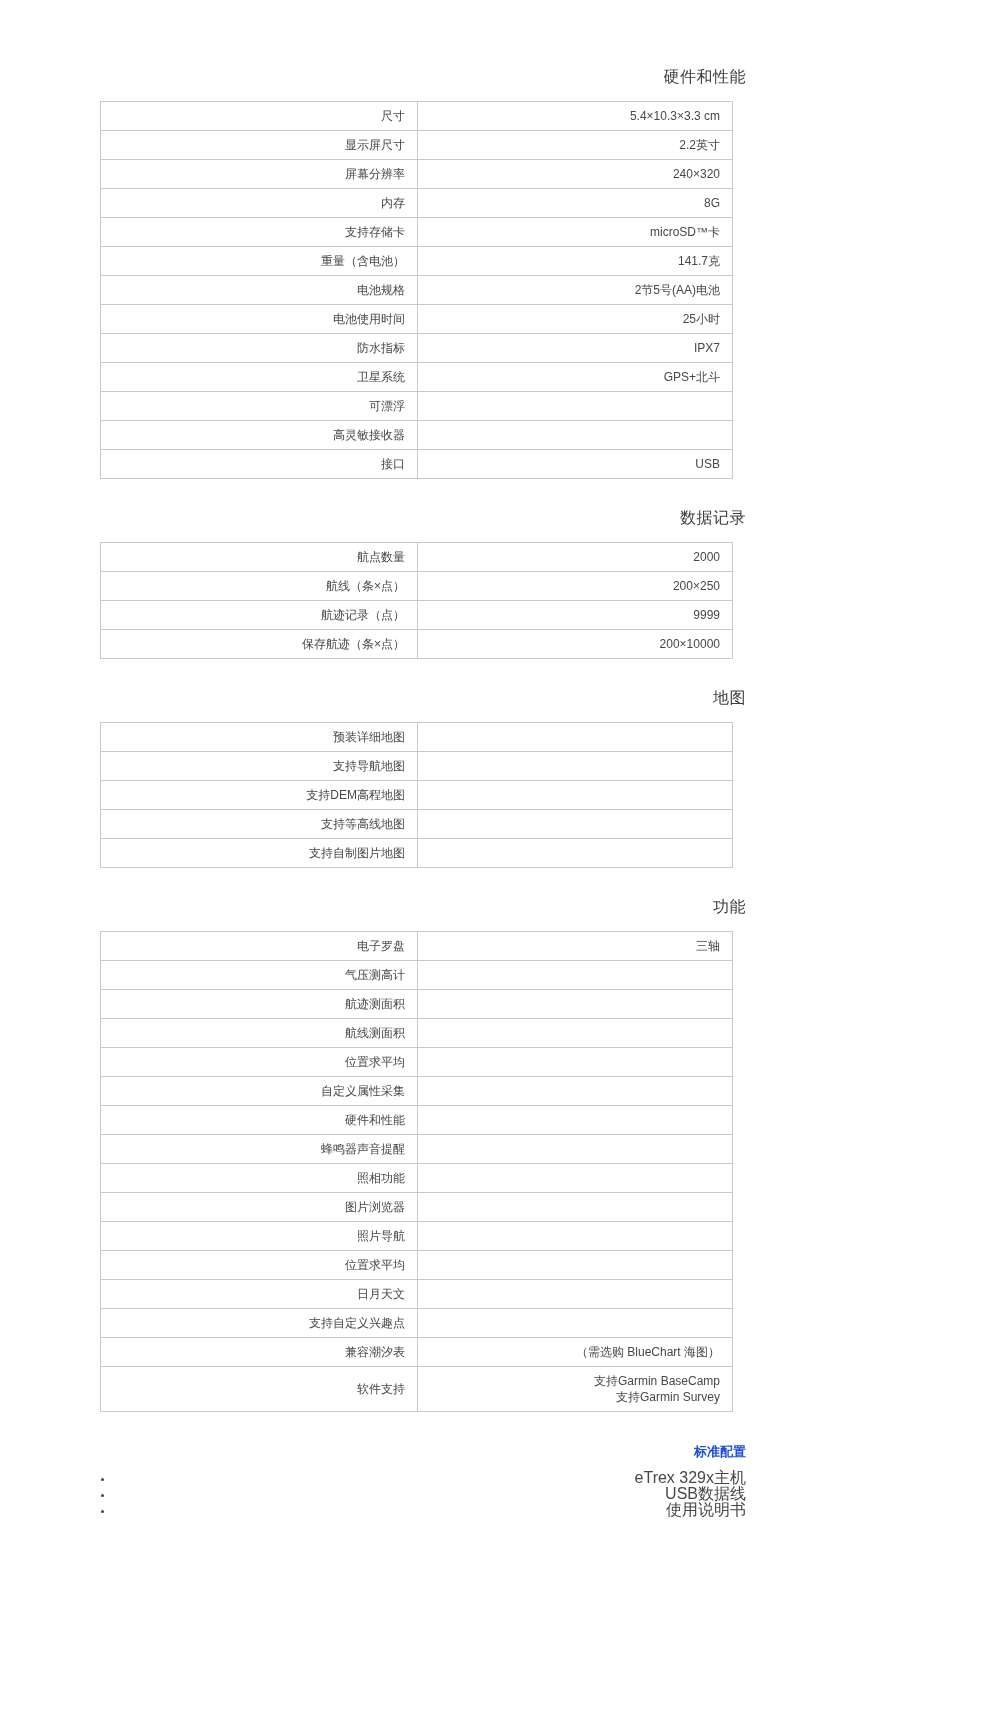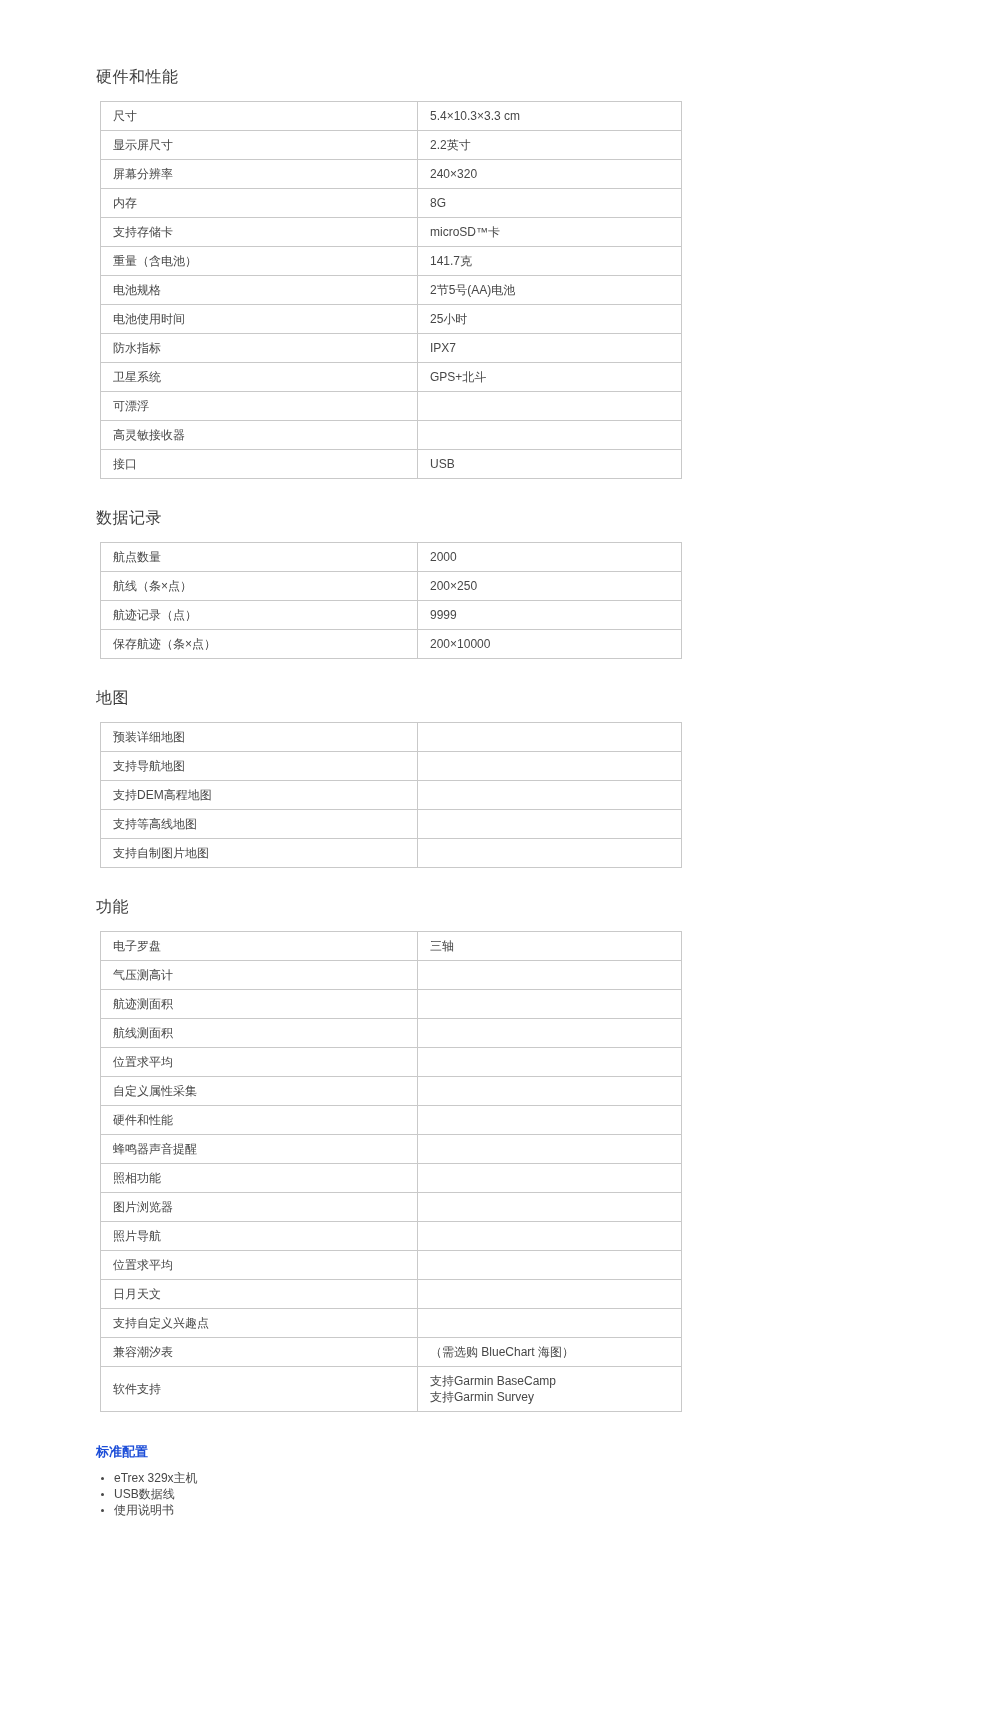--- a/index.html
+++ b/index.html
@@ -9,36 +9,37 @@
   }
   body {
     width: 1000px;
     min-height: 1722px;
     font-family: "Liberation Sans", "DejaVu Sans", sans-serif;
     color: #434343;
   }
   .wrap {
     padding: 68px 0 0 96px;
     width: 650px;
+    text-align: right;
   }
   .spec-section {
     margin: 0 0 30px 0;
   }
   .section-title {
     font-size: 16px;
     font-weight: 400;
     color: #3d3d3d;
     line-height: 18px;
     margin: 0 0 15px 0;
     letter-spacing: 0.5px;
   }
   table.spec-table {
     border-collapse: collapse;
     table-layout: fixed;
-    width: 582px;
+    width: 633px;
     margin-left: 4px;
     border: 1px solid #b0b0b0;
   }
   table.spec-table td {
     border: 1px solid #c9c9c9;
     font-size: 12px;
     color: #474747;
     height: 16px;
     line-height: 16px;
     padding: 6px 12px;
@@ -58,21 +59,21 @@
     font-size: 13px;
     font-weight: 700;
     color: #1d4ed8;
     margin: 0 0 9px 0;
   }
   .standard-config-list {
     margin: 0;
     padding-left: 18px;
   }
   .standard-config-list li {
-    font-size: 12px;
+    font-size: 16px;
     color: #474747;
     line-height: 16px;
   }
   .standard-config-list li::marker {
     font-size: 10px;
     color: #474747;
   }
 </style>
 </head>
 <body>

